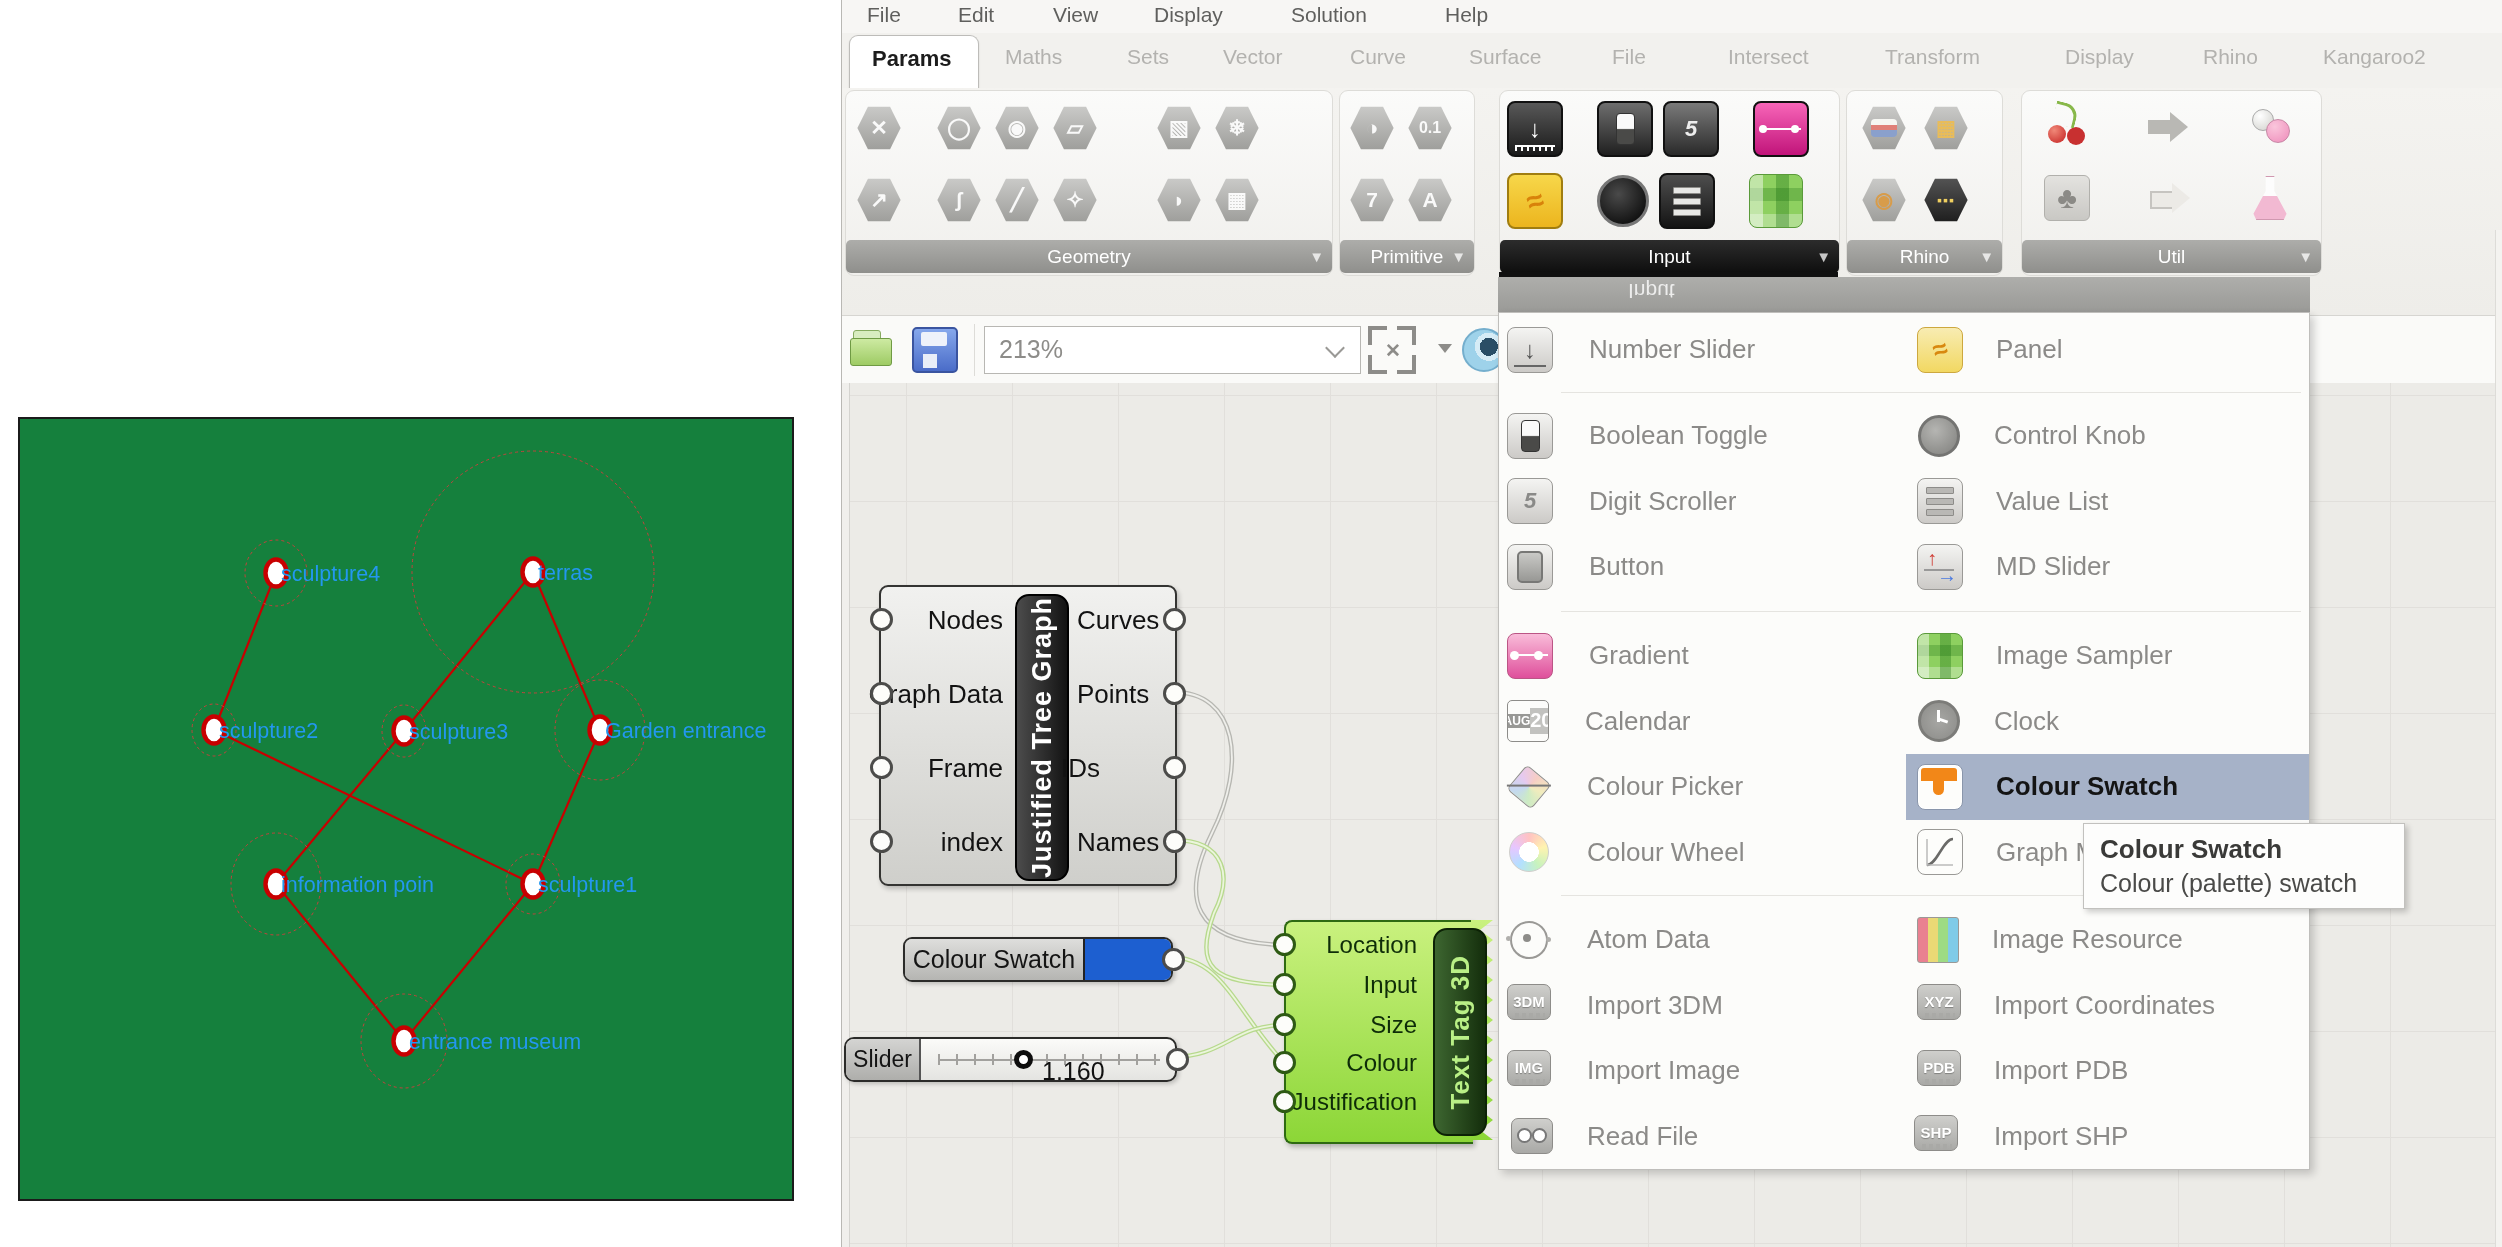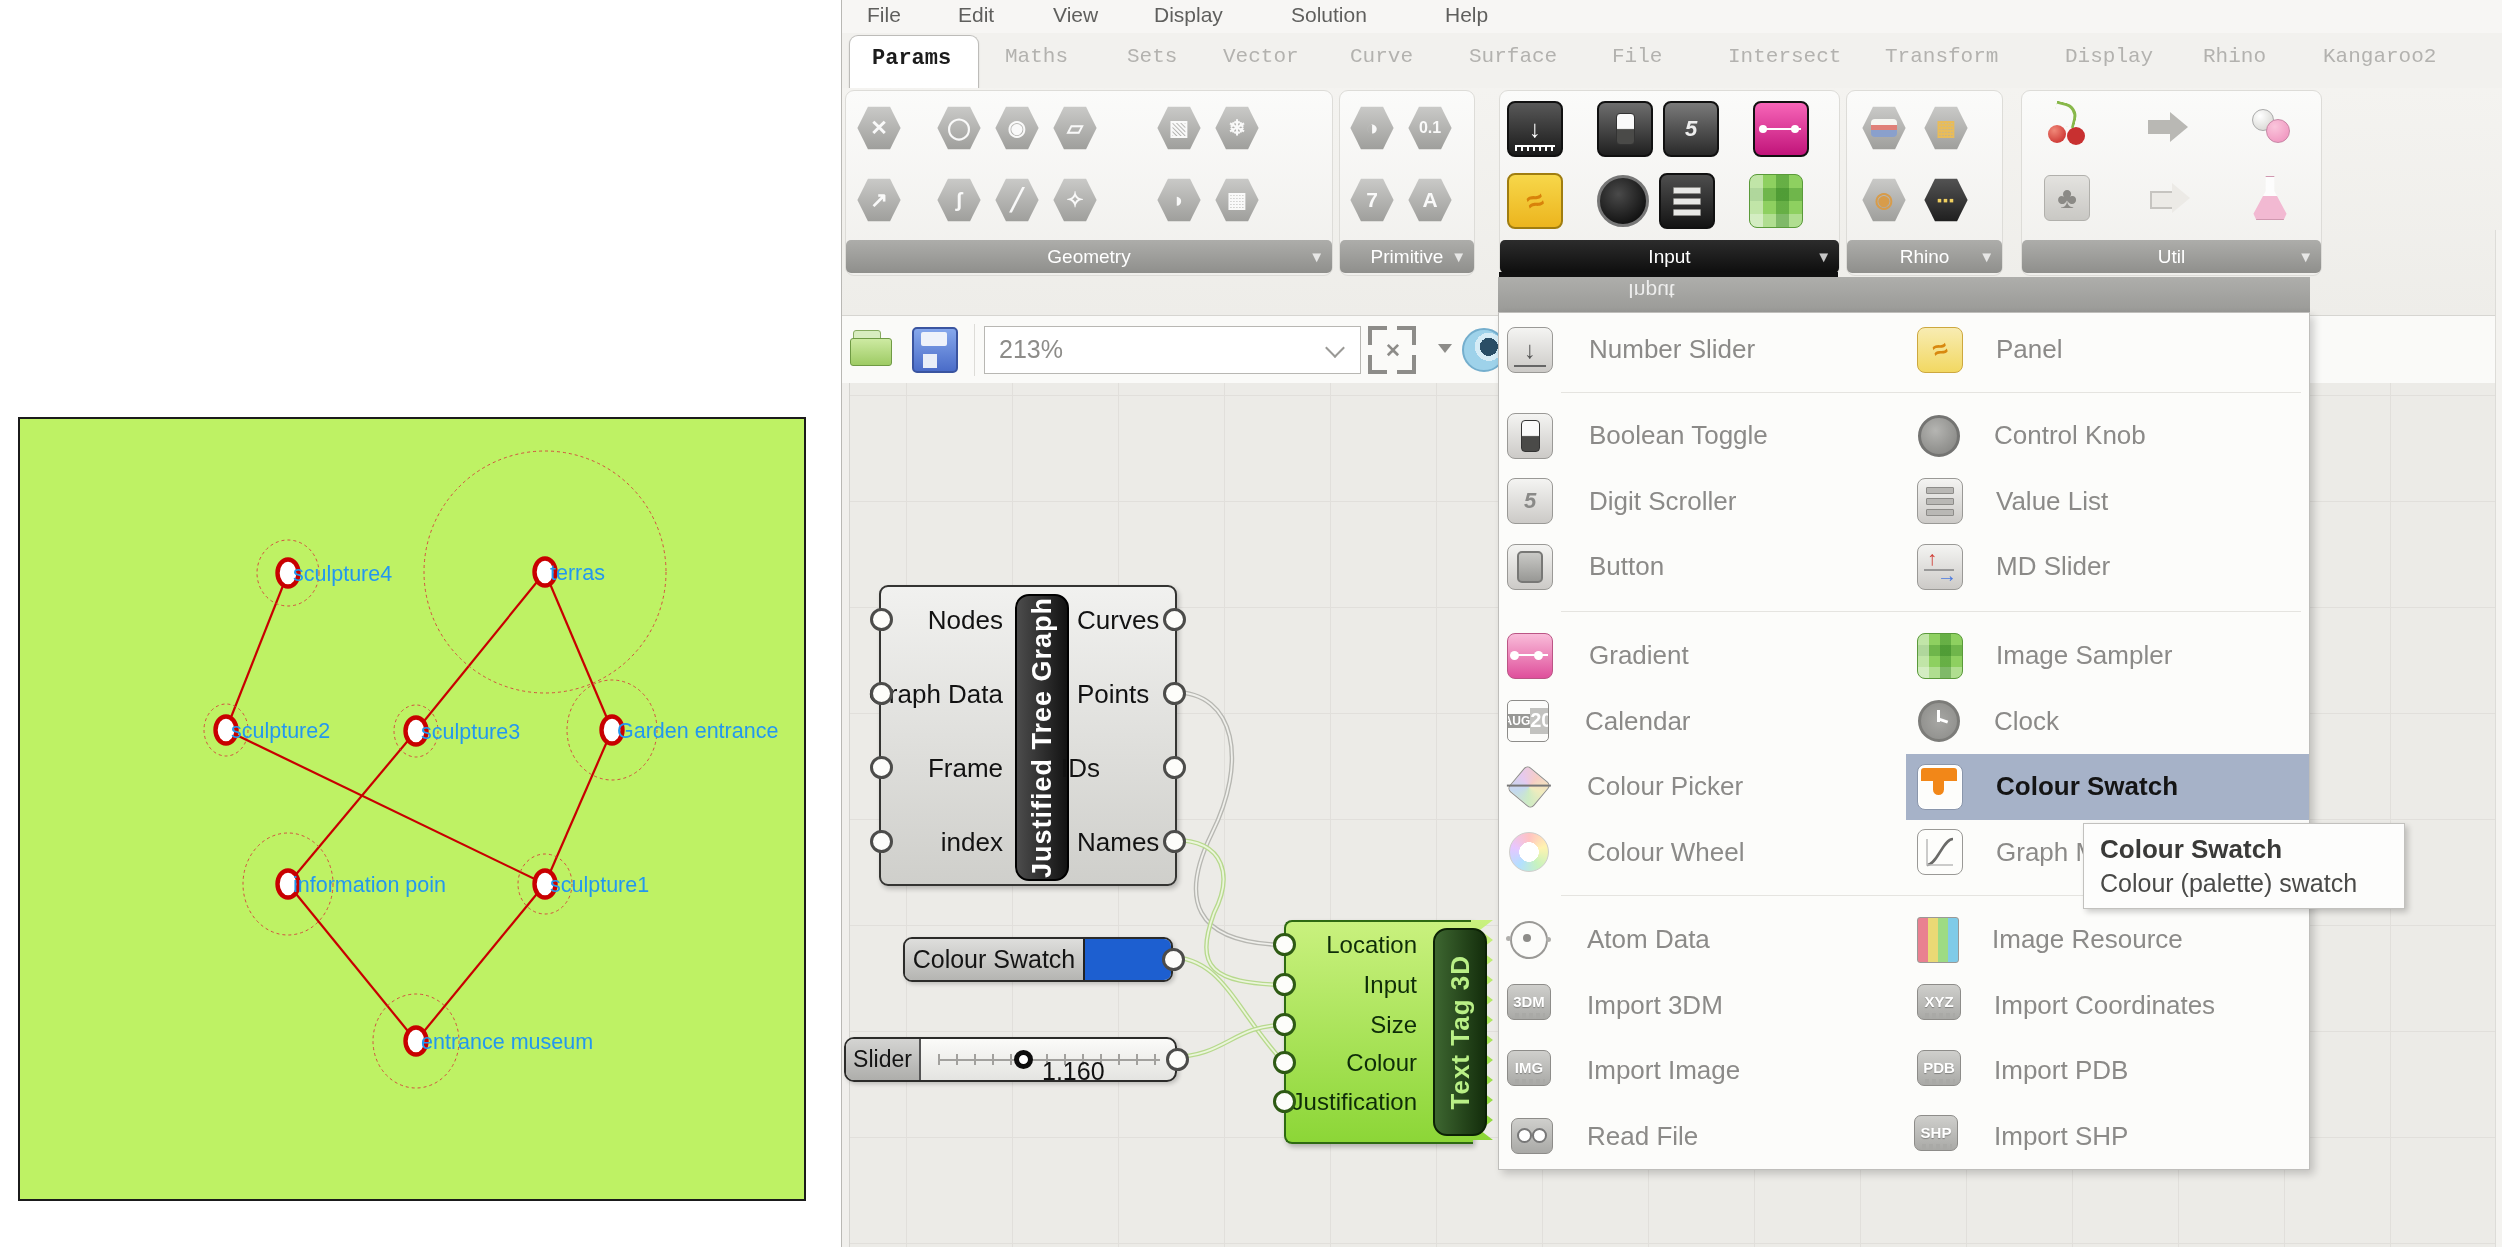--- a/index.html
+++ b/index.html
@@ -1,23 +1,23 @@
 <!DOCTYPE html>
 <html><head>
 <meta charset="utf-8">
 <style>
   html,body{margin:0;padding:0;background:#fff;font-family:"Liberation Sans",sans-serif;}
   .screen{position:relative;width:2502px;height:1247px;overflow:hidden;background:#ffffff;}
   
-  .graph-panel{position:absolute;left:18px;top:417px;width:772px;height:780px;background:#bef264;border:2px solid #1b1b1b;padding-left:12px;}
+  .graph-panel{position:absolute;left:18px;top:417px;width:772px;height:780px;background:#15803d;border:2px solid #1b1b1b;}
   
   .gh{position:absolute;left:841px;top:0;width:1661px;height:1247px;background:#f2f1ee;border-left:1px solid #b9b8b4;}
   .menubar{position:absolute;left:0;top:0;width:100%;height:33px;background:#f7f6f4;}
   .menubar span{position:absolute;top:3px;font-size:21px;color:#5f5f5d;}
-  .tabbar{position:absolute;left:0;top:33px;width:100%;height:55px;background:#f2f1ee;font-family:Liberation Mono, monospace;}
+  .tabbar{position:absolute;left:0;top:33px;width:100%;height:55px;background:#f2f1ee;}
   .tab{position:absolute;top:12px;font-size:21px;color:#b3b2af;}
   .tab-active-box{position:absolute;left:7px;top:2px;width:128px;height:56px;background:#ffffff;border:1px solid #bdbcb9;border-bottom:none;border-radius:9px 9px 0 0;box-shadow:0 1px 2px rgba(0,0,0,.12);}
   .tab-active-box span{position:absolute;left:22px;top:10px;font-size:22px;color:#1c1c1c;font-weight:600;}
   .palette{position:absolute;left:0;top:88px;width:100%;height:227px;background:linear-gradient(180deg,#f4f3f0,#eeede9);}
   .group{position:absolute;top:2px;height:184px;background:linear-gradient(180deg,#fbfbfa,#f0efec);border:1px solid #dddcd8;border-radius:9px;}
   .group-label{position:absolute;left:0;bottom:2px;height:33px;width:100%;background:linear-gradient(180deg,#adadaa,#8f8f8c);border-radius:5px;color:#fff;font-size:19px;text-align:center;line-height:33px;}
   .group-label.dark{background:linear-gradient(180deg,#2c2c2c,#0e0e0e);}
   .group-label .ga{position:absolute;right:8px;top:0;color:rgba(255,255,255,.75);font-size:15px;}
   .grow{position:absolute;display:flex;align-items:center;}
   .hex{width:46px;height:46px;clip-path:polygon(26% 4%,74% 4%,97% 50%,74% 96%,26% 96%,3% 50%);background:linear-gradient(180deg,#cbcbc9,#9d9d9a);display:flex;align-items:center;justify-content:center;color:rgba(255,255,255,.92);font-size:21px;font-weight:700;flex:none;}

